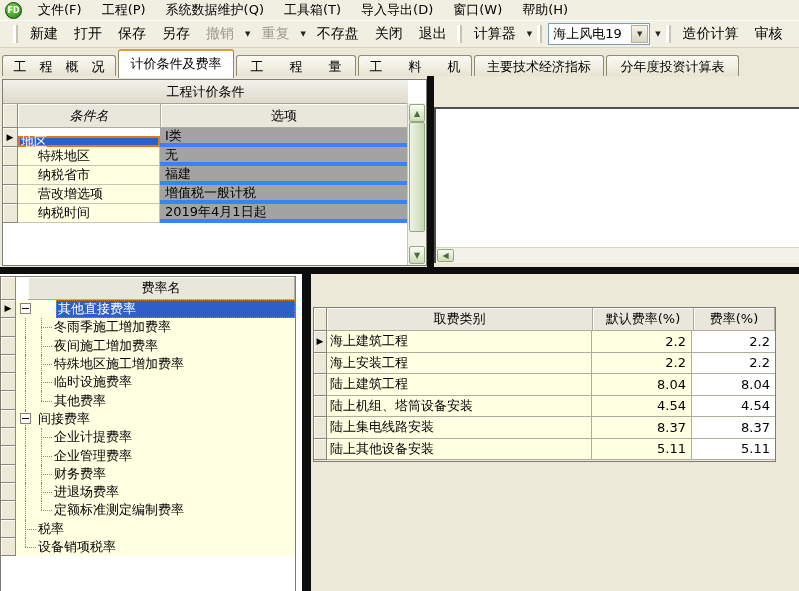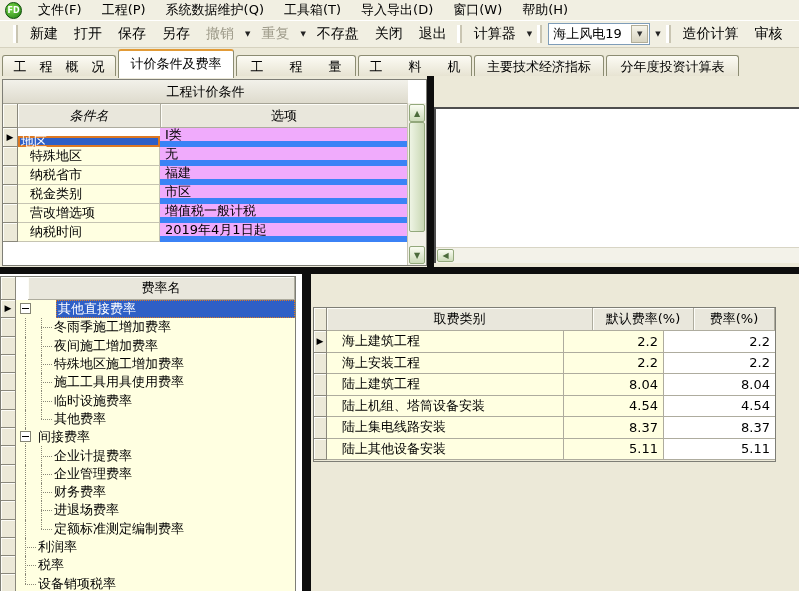--- a/index.html
+++ b/index.html
@@ -43,22 +43,22 @@
   .grid-title{height:23px;background:linear-gradient(#f2f1ea,#dedbcd);border-bottom:1px solid #a6a496;
     display:flex;align-items:center;justify-content:center;margin-right:18px;}
   .hrow{display:flex;height:24px;}
   .hcell{background:#e9e7dc;border-right:1px solid #aeac9e;border-bottom:1px solid #aeac9e;
     box-shadow:inset 1px 1px 0 #fdfdf8;display:flex;align-items:center;justify-content:center;}
   .prow{display:flex;height:19px;}
   .sel{width:14px;flex:none;background:#ece9d8;border-right:1px solid #8a887c;border-bottom:1px solid #8a887c;
     box-shadow:inset 1px 1px 0 #fdfdf8;display:flex;align-items:center;justify-content:center;}
   .marker{font-size:9px;line-height:1;color:#000;}
   .pc-name{width:142px;flex:none;background:#ffffe1;border-right:1px solid #c6c4b2;border-bottom:1px solid #c6c4b2;
-    display:flex;align-items:center;padding-left:12px;box-sizing:border-box;}
-  .pc-val{flex:1;background:#f0abfc;border-bottom:6px solid #3b82f6;display:flex;align-items:center;padding-left:5px;margin-right:18px;}
+    display:flex;align-items:center;padding-left:20px;box-sizing:border-box;}
+  .pc-val{flex:1;background:#a3a3a3;border-bottom:4px solid #3b82f6;display:flex;align-items:center;padding-left:5px;margin-right:18px;}
   .pc-name.cur{background:#2e5fc6;color:#fff;border:2px solid #dd7822;padding-left:1px;margin-top:8px;}
   
   .vscroll{position:absolute;right:0;top:23px;bottom:0;width:18px;background:#f3f2e9;border-left:1px solid #c6c4b2;}
   .sb-btn{position:absolute;left:1px;right:1px;height:16px;background:linear-gradient(#fafcf2,#cddcba);
     border:1px solid #93a87c;border-radius:2px;color:#4c6b3c;font-size:8px;display:flex;align-items:center;justify-content:center;}
   .sb-up{top:1px;}.sb-down{bottom:1px;}
   .sb-thumb{position:absolute;left:1px;right:1px;top:19px;height:108px;background:linear-gradient(90deg,#eef4e4,#c9d8b4);
     border:1px solid #93a87c;border-radius:2px;}
   
   .tr-white{position:absolute;left:0;top:31px;right:0;bottom:4px;background:#fff;border-top:2px solid #4e4e4e;border-left:2px solid #4e4e4e;}
@@ -80,22 +80,22 @@
   .elb::before{content:"";position:absolute;left:9px;top:0;height:50%;border-left:1px dotted #8a8878;}
   .elb::after{content:"";position:absolute;left:9px;right:0;top:50%;border-top:1px dotted #8a8878;}
   .cn2.elb::before{left:5px;}.cn2.elb::after{left:5px;}
   .expander{position:absolute;left:4px;top:50%;margin-top:-6px;width:11px;height:11px;background:#fff;
     border:1px solid #848474;box-sizing:border-box;z-index:2;}
   .expander::after{content:"";position:absolute;left:1px;right:1px;top:4px;border-top:1px solid #000;}
   
   #rate-grid{left:2px;top:33px;width:461px;height:153px;background:#ece9d8;}
   .rrow{display:flex;height:21.5px;}
   .r-sel{width:12px;}
-  .r-cat{width:237px;flex:none;background:#ffffe1;border-right:1px solid #aeac9e;border-bottom:1px solid #aeac9e;
-    display:flex;align-items:center;padding-left:15px;box-sizing:border-box;white-space:nowrap;overflow:hidden;}
+  .r-cat{width:265px;flex:none;background:#ffffe1;border-right:1px solid #aeac9e;border-bottom:1px solid #aeac9e;
+    display:flex;align-items:center;padding-left:3px;box-sizing:border-box;white-space:nowrap;overflow:hidden;}
   .r-def{width:100px;flex:none;background:#ffffe1;border-right:1px solid #aeac9e;border-bottom:1px solid #aeac9e;
     display:flex;align-items:center;justify-content:flex-end;padding-right:5px;box-sizing:border-box;}
   .r-rate{flex:1;background:#fff;border-bottom:1px solid #aeac9e;display:flex;align-items:center;justify-content:flex-end;padding-right:5px;}
 </style>
 </head>
 <body>
 
 <div class="menubar">
   <div class="app-icon">FD</div>
   <div class="menu-item">文件(F)</div>
@@ -163,25 +163,20 @@
       <div class="pc-name">特殊地区</div>
       <div class="pc-val">无</div>
     </div>
     <div class="prow">
       <div class="sel"></div>
       <div class="pc-name">纳税省市</div>
       <div class="pc-val">福建</div>
     </div>
     <div class="prow">
       <div class="sel"></div>
-      <div class="pc-name">税金类别</div>
-      <div class="pc-val">市区</div>
-    </div>
-    <div class="prow">
-      <div class="sel"></div>
       <div class="pc-name">营改增选项</div>
       <div class="pc-val">增值税一般计税</div>
     </div>
     <div class="prow">
       <div class="sel"></div>
       <div class="pc-name">纳税时间</div>
       <div class="pc-val">2019年4月1日起</div>
     </div>
     <div class="vscroll">
       <div class="sb-btn sb-up">▲</div>
@@ -243,28 +238,20 @@
           <div class="cn lv"></div>
           <div class="cn2 tee"></div>
         <div class="tlabel">特殊地区施工增加费率</div>
         </div>
     </div>
     <div class="trow">
       <div class="sel"></div>
       <div class="tree-zone">
           <div class="cn lv"></div>
           <div class="cn2 tee"></div>
-        <div class="tlabel">施工工具用具使用费率</div>
-        </div>
-    </div>
-    <div class="trow">
-      <div class="sel"></div>
-      <div class="tree-zone">
-          <div class="cn lv"></div>
-          <div class="cn2 tee"></div>
         <div class="tlabel">临时设施费率</div>
         </div>
     </div>
     <div class="trow">
       <div class="sel"></div>
       <div class="tree-zone">
           <div class="cn lv"></div>
           <div class="cn2 elb"></div>
         <div class="tlabel">其他费率</div>
         </div>
@@ -309,27 +296,20 @@
           <div class="cn2 tee"></div>
         <div class="tlabel">进退场费率</div>
         </div>
     </div>
     <div class="trow">
       <div class="sel"></div>
       <div class="tree-zone">
           <div class="cn lv"></div>
           <div class="cn2 elb"></div>
         <div class="tlabel">定额标准测定编制费率</div>
-        </div>
-    </div>
-    <div class="trow">
-      <div class="sel"></div>
-      <div class="tree-zone">
-          <div class="cn tee"></div>
-        <div class="tlabel">利润率</div>
         </div>
     </div>
     <div class="trow">
       <div class="sel"></div>
       <div class="tree-zone">
           <div class="cn tee"></div>
         <div class="tlabel">税率</div>
         </div>
     </div>
     <div class="trow">

